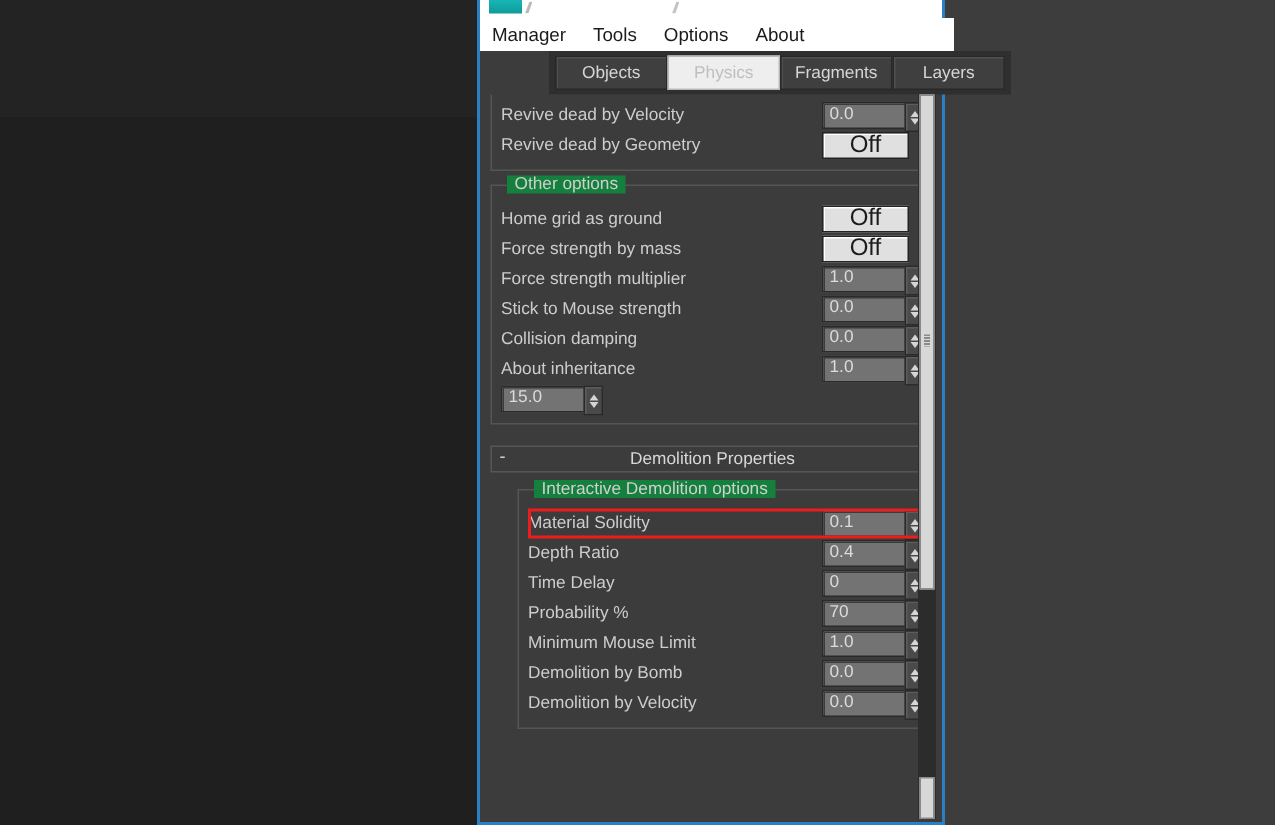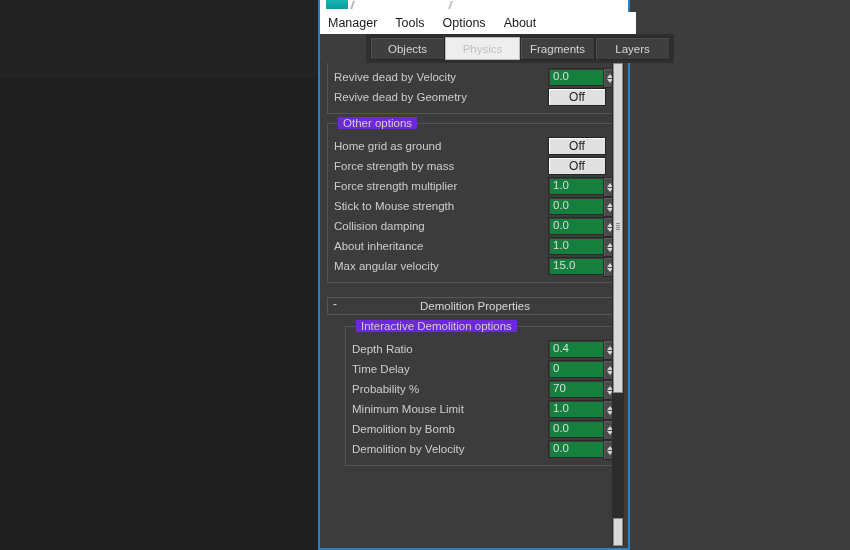--- a/index.html
+++ b/index.html
@@ -37,38 +37,38 @@
            display:flex;align-items:center;padding:0 4px;gap:0;box-sizing:border-box;margin-left:46px;}
   .rf-tab{flex:1;height:21px;background:#3f3f3f;border:1px solid #282828;color:#d6d6d6;
           font-size:11.5px;display:flex;align-items:center;justify-content:center;
           box-shadow:inset 1px 1px 0 #505050;}
   .rf-tab.active{background:#eeeeee;border:1px solid #b9b9b9;color:#bfbfbf;box-shadow:none;}
 
   .rf-content{position:absolute;left:5px;top:63px;width:300px;height:483px;background:#3c3c3c;overflow:hidden;}
 
   
   .grp{position:relative;border:1px solid #555;margin:0 2px 0 2px;padding:12px 6px 6px 6px;}
-  .grp > .glabel{position:absolute;left:10px;top:-7px;background:#6d28d9;padding:0 5px;
+  .grp > .glabel{position:absolute;left:10px;top:-7px;background:#15803d;padding:0 5px;
                  color:#cfcfcf;font-size:11.5px;}
   .row{display:flex;align-items:center;height:20px;}
   .row .lab{flex:1;color:#cdcdcd;font-size:11.5px;white-space:nowrap;}
 
-  .spin{width:56px;height:16px;background:#15803d;border:1px solid #2a2a2a;position:relative;
+  .spin{width:56px;height:16px;background:#737373;border:1px solid #2a2a2a;position:relative;
         box-shadow:inset 1px 1px 0 #3b3b3b;}
   .spin .v{position:absolute;left:4px;top:1px;color:#dcdcdc;font-size:11.5px;}
   .spin .arrows{position:absolute;right:-11px;top:-1px;width:11px;height:18px;background:#4a4a4a;
                 border:1px solid #2a2a2a;display:flex;flex-direction:column;
                 align-items:center;justify-content:center;gap:1px;
                 box-shadow:inset 1px 1px 0 #5d5d5d;}
   .ar{width:0;height:0;border-left:3.5px solid transparent;border-right:3.5px solid transparent;}
   .ar.up{border-bottom:4px solid #d6d6d6;}
   .ar.dn{border-top:4px solid #d6d6d6;}
 
   .toggle{width:56px;height:16px;background:#e0e0e0;border:1px solid #232323;color:#1c1c1c;
-          font-size:12px;display:flex;align-items:center;justify-content:center;
+          font-size:16px;display:flex;align-items:center;justify-content:center;
           box-shadow:inset 1px 1px 0 #ffffff;}
   .toggle.on{background:#f0a030;color:#2a2a2a;box-shadow:inset 1px 1px 0 #f8c070;}
   .ctrlwrap{width:68px;display:flex;justify-content:flex-start;position:relative;}
 
   .ro-bar{position:relative;height:16px;border:1px solid #565656;background:#3c3c3c;
           display:flex;align-items:center;justify-content:center;color:#d8d8d8;font-size:11.5px;
           margin:0 2px;}
   .ro-bar .minus{position:absolute;left:5px;top:-1px;font-size:12px;}
 
   .hl{position:absolute;left:0;top:0;width:100%;height:100%;border:2px solid #ee1c1c;
@@ -219,21 +219,20 @@
               <span class="arrows">
                   <span class="ar up"></span>
                   <span class="ar dn"></span>
                 </span>
             </span>
           </span>
         </div>
 
 
         <div class="row">
-          <span class="lab">Max angular velocity</span>
           <span class="ctrlwrap">
             <span class="spin">
               <span class="v">15.0</span>
               <span class="arrows">
                   <span class="ar up"></span>
                   <span class="ar dn"></span>
                 </span>
             </span>
           </span>
         </div>
@@ -241,20 +240,33 @@
 
       <div class="ro-bar" style="margin-top:14px;">
         <span class="minus">-</span>
         <span>Demolition Properties</span>
       </div>
 
       <div class="grp" style="margin-top:11px;margin-left:20px;">
         <span class="glabel">Interactive Demolition options</span>
 
 
+        <div class="row hlrow">
+          <span class="lab">Material Solidity</span>
+          <span class="ctrlwrap">
+            <span class="spin">
+              <span class="v">0.1</span>
+              <span class="arrows">
+                  <span class="ar up"></span>
+                  <span class="ar dn"></span>
+                </span>
+            </span>
+          </span>
+          <span class="hl"></span>
+        </div>
 
 
         <div class="row">
           <span class="lab">Depth Ratio</span>
           <span class="ctrlwrap">
             <span class="spin">
               <span class="v">0.4</span>
               <span class="arrows">
                   <span class="ar up"></span>
                   <span class="ar dn"></span>

